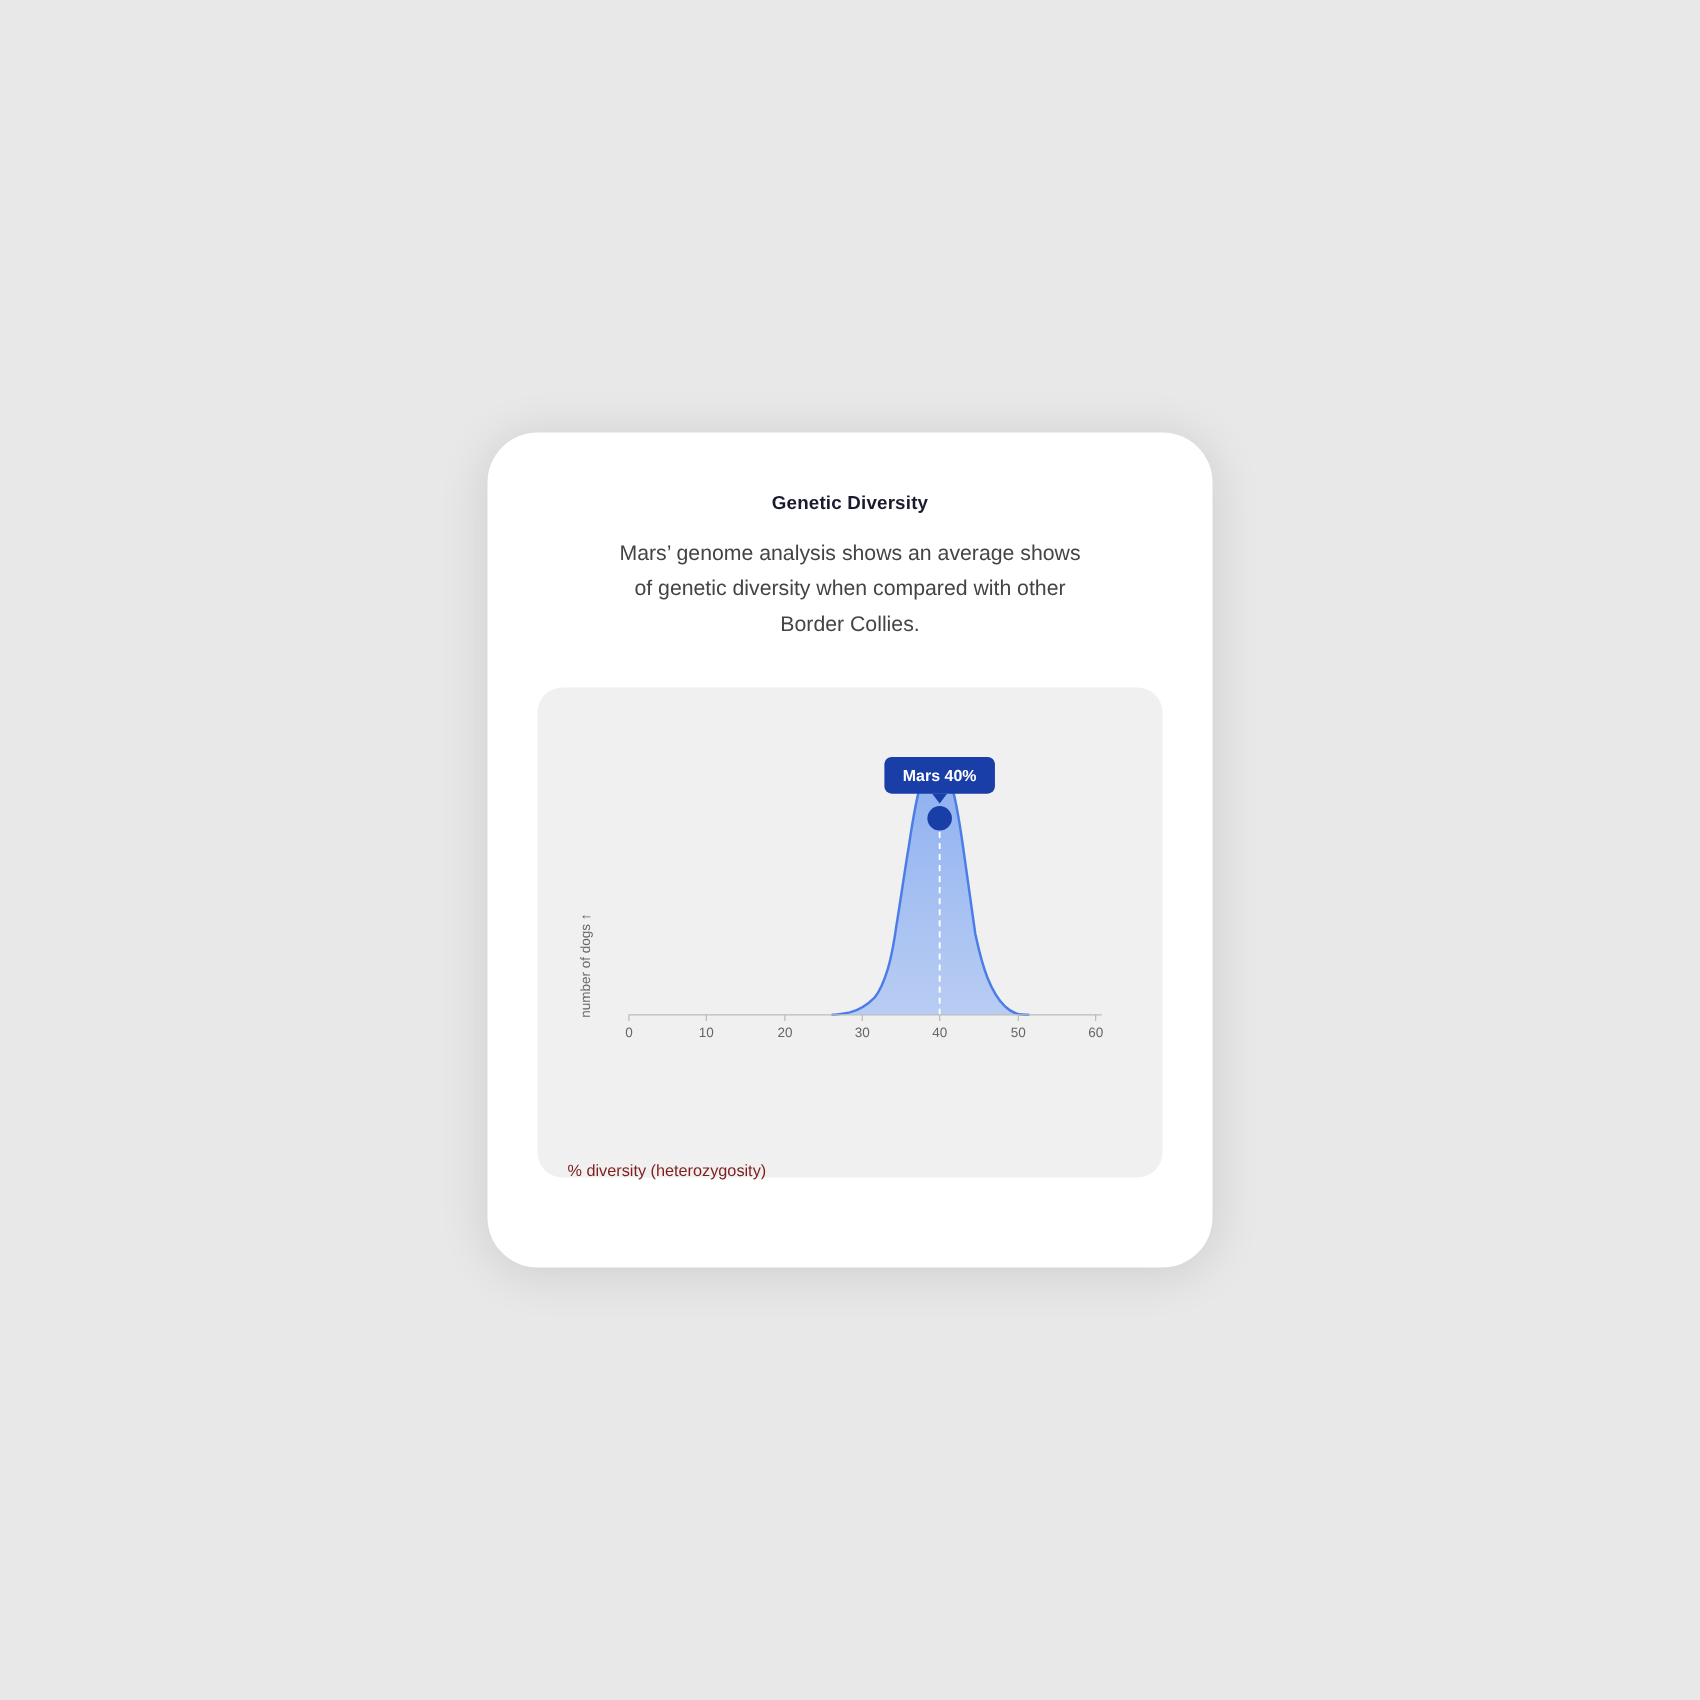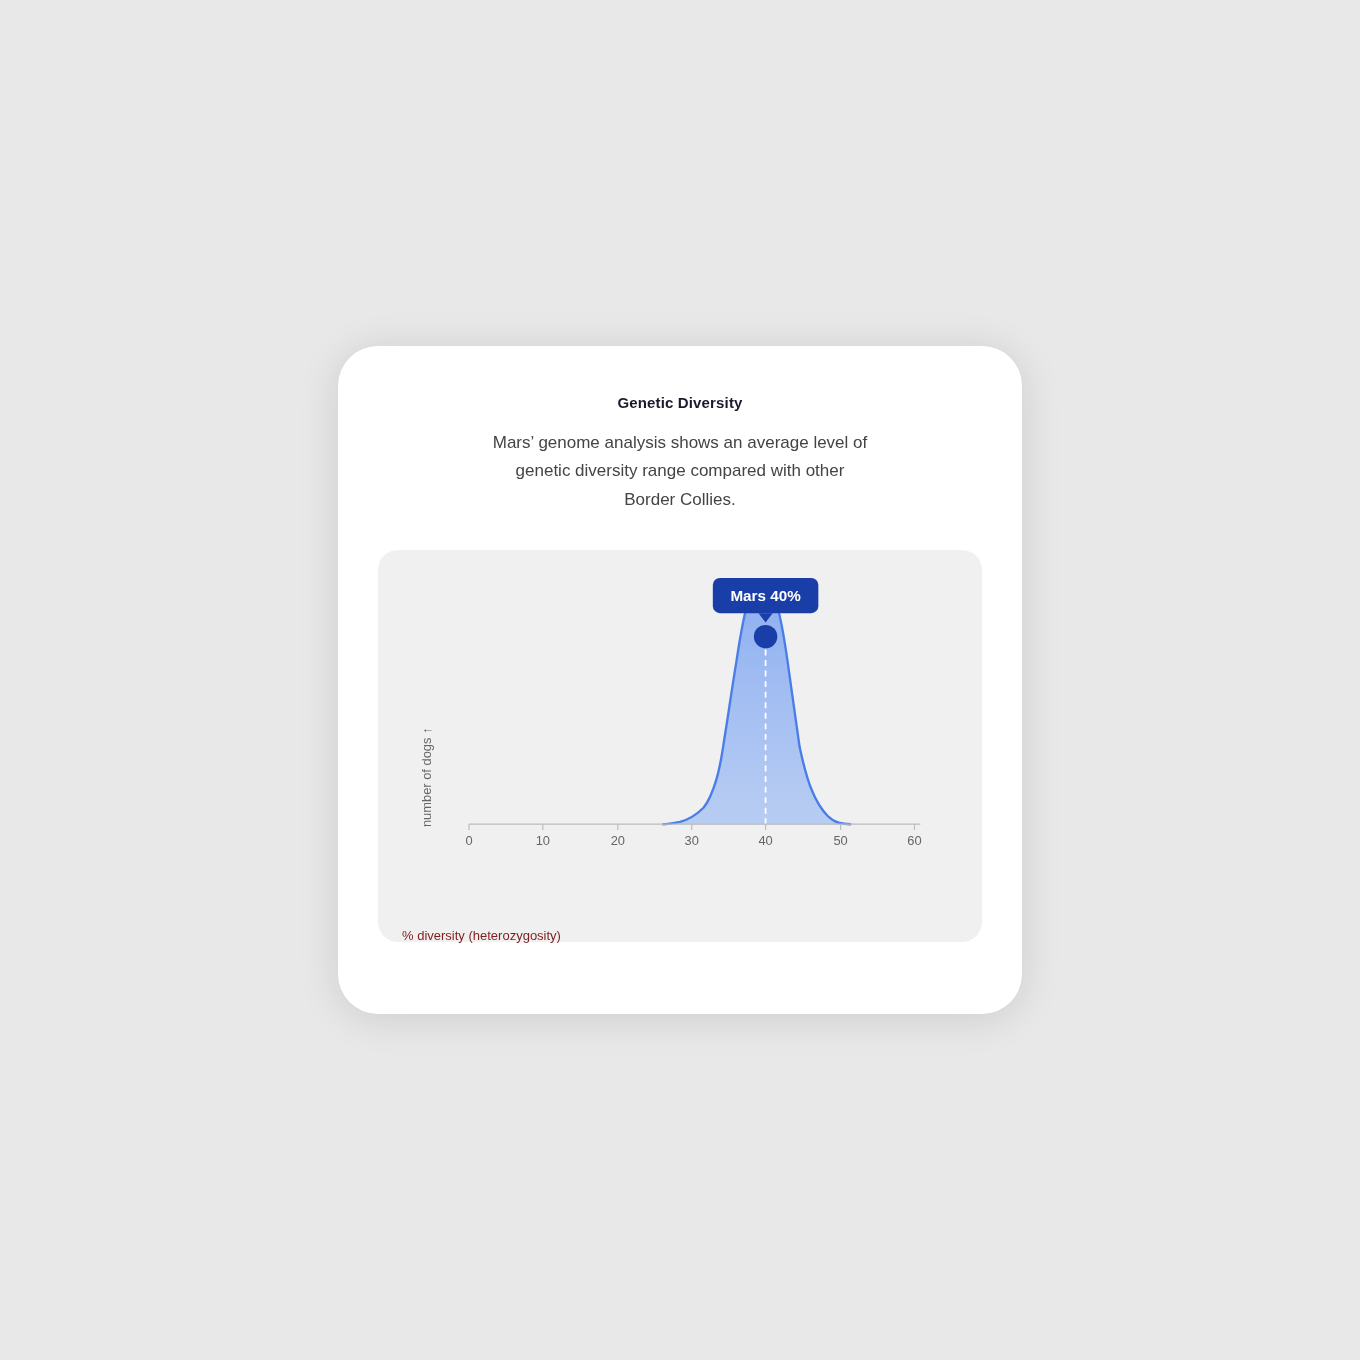--- a/index.html
+++ b/index.html
@@ -8,21 +8,21 @@
       background-color: #e8e8e8;
       display: flex;
       justify-content: center;
       align-items: center;
       min-height: 1360px;
       width: 1360px;
       font-family: -apple-system, BlinkMacSystemFont, 'Segoe UI', Helvetica, Arial, sans-serif;
     }
 
     .phone-container {
-      width: 684px;
+      width: 580px;
       background: #ffffff;
       border-radius: 40px;
       box-shadow: 0 4px 40px rgba(0,0,0,0.12);
       overflow: hidden;
       padding: 0 0 40px 0;
       position: relative;
     }
 
     .page-content {
       padding: 48px 40px 0 40px;
@@ -121,21 +121,21 @@
   </style>
 </head>
 <body>
 
 <div class="phone-container">
   <div class="page-content">
 
     <div class="section-label">Genetic Diversity</div>
 
 
-    <p class="description">Mars’ genome analysis shows an average level of genetic diversity range compared with other Border Collies.</p>
+    <p class="description">Mars’ genome analysis shows an average shows of genetic diversity when compared with other Border Collies.</p>
 
     <div class="chart-card">
 
 
       <div class="chart-area">
         <div class="chart-inner">
 
           <svg class="chart-svg" viewBox="0 0 460 290">
 
             <text x="18" y="170" font-size="11" fill="#666" text-anchor="middle" transform="rotate(-90,18,170)">number of dogs ↑</text>

